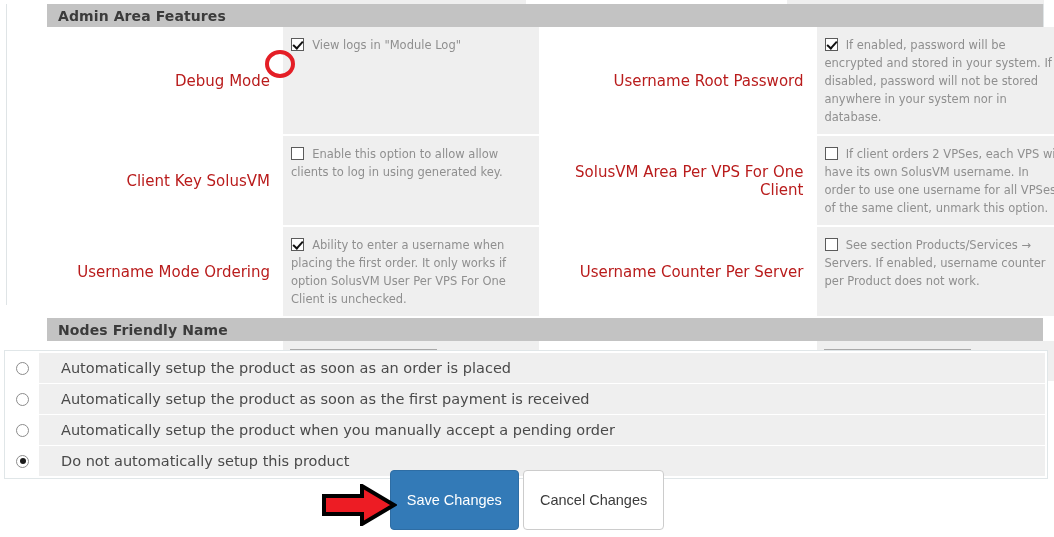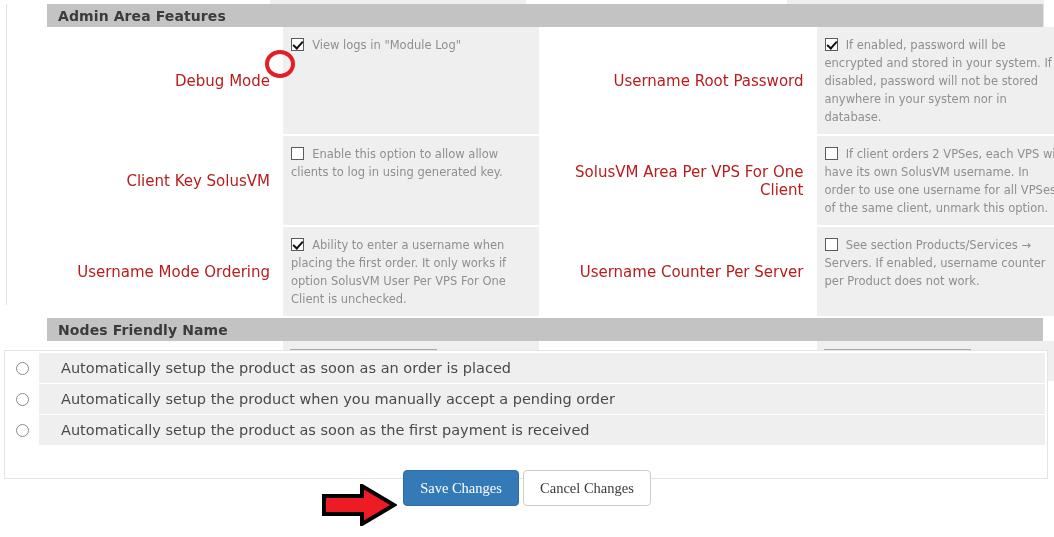--- a/index.html
+++ b/index.html
@@ -238,23 +238,23 @@
   
   .btn-bar {
     position: absolute;
     left: 0;
     top: 470px;
     width: 1054px;
     text-align: center;
   }
   .btn {
     display: inline-block;
-    font-family: Liberation Serif, serif;
+    font-family: Liberation Sans, sans-serif;
     font-size: 14.5px;
-    padding: 8px 16px;
+    padding: 20px 16px;
     border-radius: 4px;
     cursor: pointer;
     line-height: 18px;
     vertical-align: middle;
     text-align: right;
   }
   .btn-primary {
     background: #337ab7;
     border: 1px solid #2e6da4;
     color: #ffffff;
@@ -371,30 +371,36 @@
     <div class="radio-cellbox">
       <input type="radio" name="setup" class="rb" style="">
     </div>
     <div class="radio-text">Automatically setup the product as soon as an order is placed</div>
   </div>
 
   <div class="radio-row">
     <div class="radio-cellbox">
       <input type="radio" name="setup" class="rb" style="">
     </div>
-    <div class="radio-text">Automatically setup the product when you manually accept a pending order</div>
+    <div class="radio-text">Automatically setup the product as soon as the first payment is received</div>
   </div>
 
   <div class="radio-row">
     <div class="radio-cellbox">
       <input type="radio" name="setup" class="rb" style="">
     </div>
-    <div class="radio-text">Automatically setup the product as soon as the first payment is received</div>
+    <div class="radio-text">Automatically setup the product when you manually accept a pending order</div>
   </div>
 
+  <div class="radio-row">
+    <div class="radio-cellbox">
+      <input type="radio" name="setup" class="rb checked" checked="" style="">
+    </div>
+    <div class="radio-text">Do not automatically setup this product</div>
+  </div>
 
 </div>
 
 <div class="btn-bar">
   <span class="btn btn-primary">Save Changes</span>
   <span class="btn btn-default">Cancel Changes</span>
 </div>
 
 <div class="ann-circle"></div>
 

